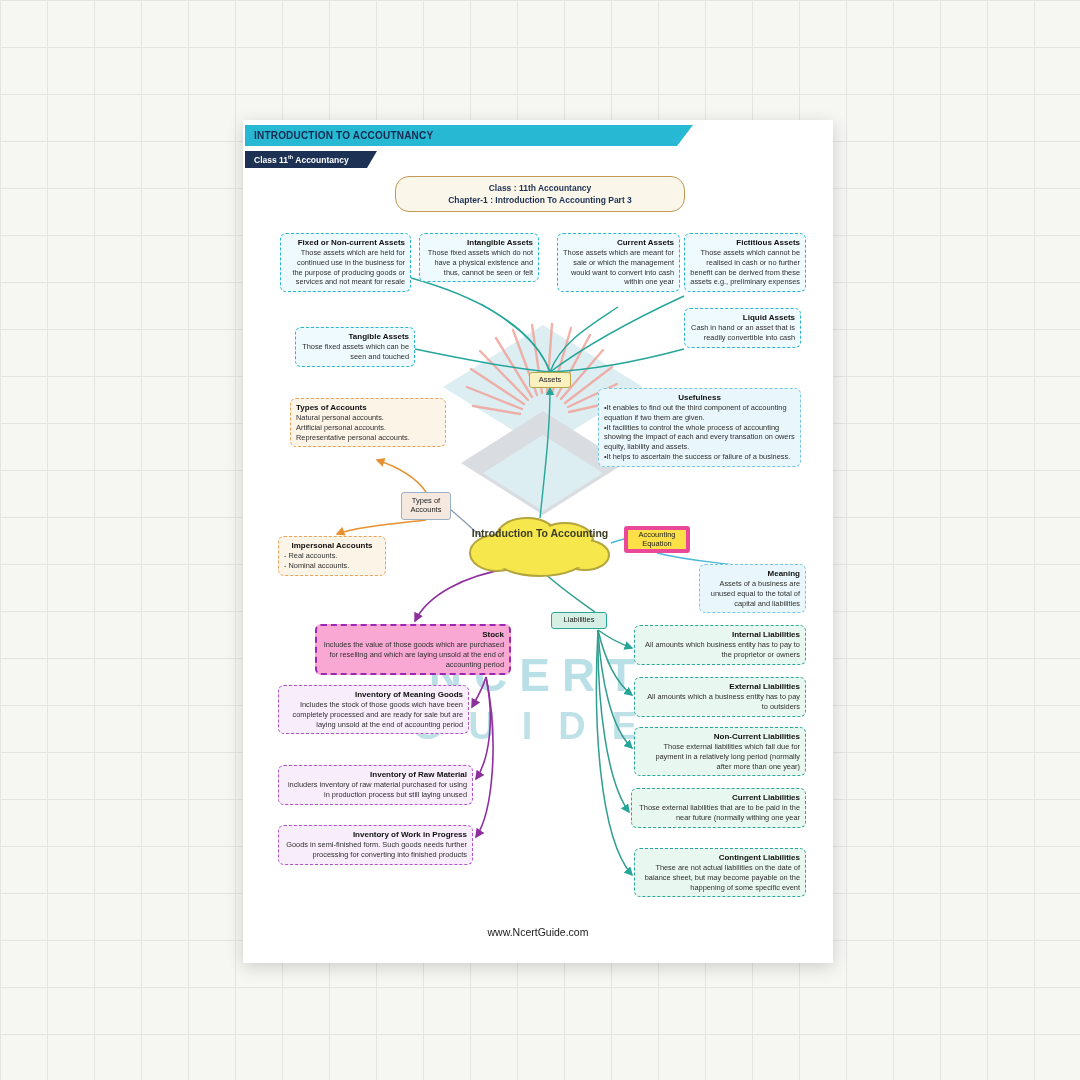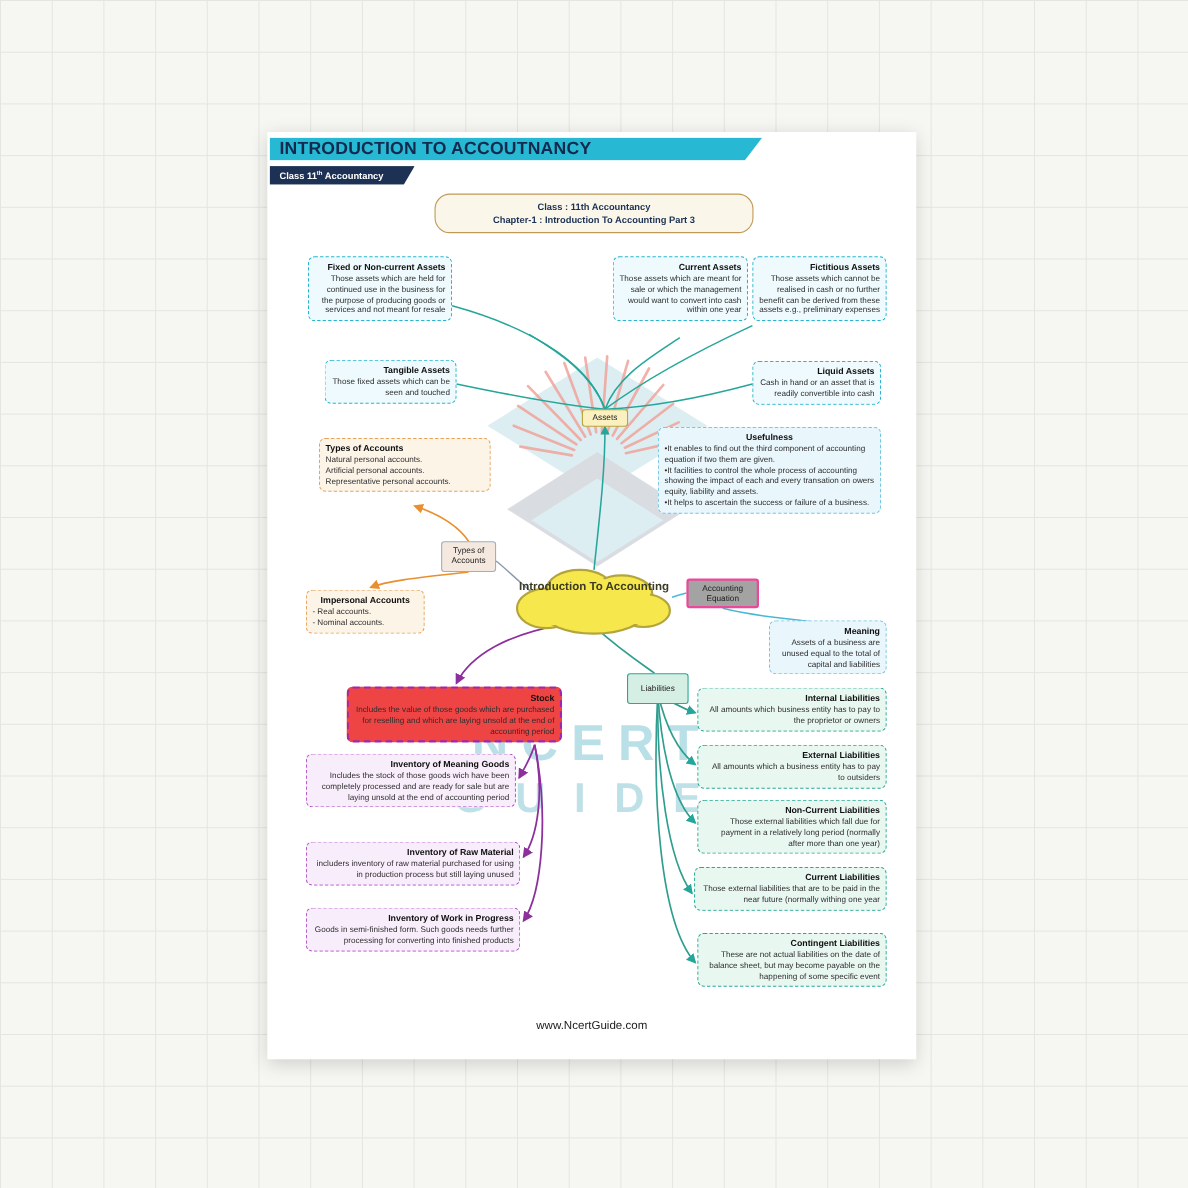--- a/index.html
+++ b/index.html
@@ -6,46 +6,46 @@
   html,body{width:1080px;height:1080px;font-family:"Liberation Sans",sans-serif}
   .canvas{position:relative;width:1080px;height:1080px;overflow:hidden;
     background-color:#f6f6f3;
     background-image:linear-gradient(#e4e4e0 1px,transparent 1px),linear-gradient(90deg,#e4e4e0 1px,transparent 1px);
     background-size:47px 47px}
   .page{position:absolute;left:243px;top:120px;width:590px;height:843px;background:#ffffff;
     box-shadow:0 4px 16px rgba(0,0,0,.16)}
   
   .hdr{position:absolute;left:2px;top:5px;width:448px;height:21px;background:#27b8d4;
     clip-path:polygon(0 0,100% 0,calc(100% - 16px) 100%,0 100%);
-    display:flex;align-items:center;padding-left:9px;font-weight:bold;font-size:16px;color:#13294d;letter-spacing:.2px}
+    display:flex;align-items:center;padding-left:9px;font-weight:bold;font-size:10px;color:#13294d;letter-spacing:.2px}
   .subhdr{position:absolute;left:2px;top:31px;width:132px;height:17px;background:#1c3153;
     clip-path:polygon(0 0,100% 0,calc(100% - 10px) 100%,0 100%);
     display:flex;align-items:center;padding-left:9px;font-weight:bold;font-size:8.5px;color:#ffffff}
   .subhdr .sup{font-size:5.5px;vertical-align:super;line-height:1}
   .chapter{position:absolute;left:152px;top:56px;width:290px;background:#fbf6ea;border:1px solid #c09a55;
     border-radius:14px;padding:6px 8px;text-align:center}
   .chapter .l1{font-weight:bold;font-size:8.5px;color:#1c3153}
   .chapter .l2{font-weight:bold;font-size:8.5px;color:#1c3153;margin-top:2px}
   
   .box{position:absolute;border:1.5px dashed;border-radius:6px;padding:4px 5px;text-align:right;background:#fff}
   .box .t{font-weight:bold;font-size:8px;color:#101010;margin-bottom:1px}
   .box .b{font-size:7.4px;color:#2e2e2e;line-height:1.32;white-space:pre-line}
   .cyan{border-color:#2ab5cf;background:#eefafd}
   .orange{border-color:#e8a35a;background:#fdf4e8;text-align:left}
   .blue{border-color:#77c7e2;background:#e9f6fb}
   .left{text-align:left}
   .purple{border-color:#b052c8;background:#f8edfb}
-  .thick{border:2.5px dashed #9c27b0;background:#ef4444}
+  .thick{border:2.5px dashed #9c27b0;background:#f9a8d4}
   .tealbox{border-color:#2aa896;background:#e9f7f1}
   
   .chip{position:absolute;display:flex;align-items:center;justify-content:center;text-align:center;
     font-weight:normal;font-size:7.5px;color:#1c1c1c;border-radius:3px;line-height:1.15;padding:1px 2px}
   .chip-assets{background:#faf0c0;border:1px solid #b9a53e}
   .chip-types{background:#f5e9df;border:1px solid #9bb0c4}
-  .chip-eq{background:#a3a3a3;border:2px solid #ec4899}
+  .chip-eq{background:#fde047;border:4px solid #ec4899}
   .chip-liab{background:#d6efe4;border:1px solid #2aa896}
   
   .cloud{position:absolute;left:222px;top:393px;width:150px;height:66px}
   .cloud .label{position:absolute;left:0;top:14px;width:100%;text-align:center;font-weight:bold;
     font-size:10.5px;line-height:1.25;color:#3c3c22}
   
   .wm{position:absolute;left:0;top:0;width:100%;height:100%;pointer-events:none}
   .wm .wm-text1{position:absolute;left:0;top:528px;width:100%;text-align:center;font-weight:bold;
     font-size:46px;letter-spacing:12px;color:#2a9db5;opacity:.32}
   .wm .wm-text2{position:absolute;left:0;top:585px;width:100%;text-align:center;font-weight:bold;
@@ -141,33 +141,37 @@
 
     <div class="chapter">
       <div class="l1">Class : 11th Accountancy</div>
       <div class="l2">Chapter-1 : Introduction To Accounting Part 3</div>
     </div>
 
     <div class="box cyan" style="left:37px;top:113px;width:131px">
       <div class="t">Fixed or Non-current Assets</div>
       <div class="b">Those assets which are held for continued use in the business for the purpose of producing goods or services and not meant for resale</div>
     </div>
+    <div class="box cyan" style="left:176px;top:113px;width:120px">
+      <div class="t">Intangible Assets</div>
+      <div class="b">Those fixed assets which do not have a physical existence and thus, cannot be seen or felt</div>
+    </div>
     <div class="box cyan" style="left:314px;top:113px;width:123px">
       <div class="t">Current Assets</div>
       <div class="b">Those assets which are meant for sale or which the management would want to convert into cash within one year</div>
     </div>
     <div class="box cyan" style="left:441px;top:113px;width:122px">
       <div class="t">Fictitious Assets</div>
       <div class="b">Those assets which cannot be realised in cash or no further benefit can be derived from these assets e.g., preliminary expenses</div>
     </div>
     <div class="box cyan" style="left:52px;top:207px;width:120px">
       <div class="t">Tangible Assets</div>
       <div class="b">Those fixed assets which can be seen and touched</div>
     </div>
-    <div class="box cyan" style="left:441px;top:208px;width:117px">
+    <div class="box cyan" style="left:441px;top:188px;width:117px">
       <div class="t">Liquid Assets</div>
       <div class="b">Cash in hand or an asset that is readily convertible into cash</div>
     </div>
 
     <div class="chip chip-assets" style="left:286px;top:252px;width:42px;height:16px">
       <span>Assets</span>
     </div>
 
     <div class="box orange" style="left:47px;top:278px;width:156px">
       <div class="t" style="text-align:left">Types of Accounts</div>
@@ -211,21 +215,21 @@
     </div>
 
     <div class="chip chip-eq" style="left:381px;top:406px;width:66px;height:27px">
       <span>Accounting Equation</span>
     </div>
     <div class="box blue" style="left:456px;top:444px;width:107px">
       <div class="t">Meaning</div>
       <div class="b">Assets of a business are unused equal to the total of capital and liabilities</div>
     </div>
 
-    <div class="chip chip-liab" style="left:327px;top:492px;width:56px;height:28px">
+    <div class="chip chip-liab" style="left:308px;top:492px;width:56px;height:17px">
       <span>Liabilities</span>
     </div>
 
     <div class="box thick" style="left:72px;top:504px;width:196px">
       <div class="t">Stock</div>
       <div class="b">Includes the value of those goods which are purchased for reselling and which are laying unsold at the end of accounting period</div>
     </div>
     <div class="box purple" style="left:35px;top:565px;width:191px">
       <div class="t">Inventory of Meaning Goods</div>
       <div class="b">Includes the stock of those goods wich have been completely processed and are ready for sale but are laying unsold at the end of accounting period</div>

